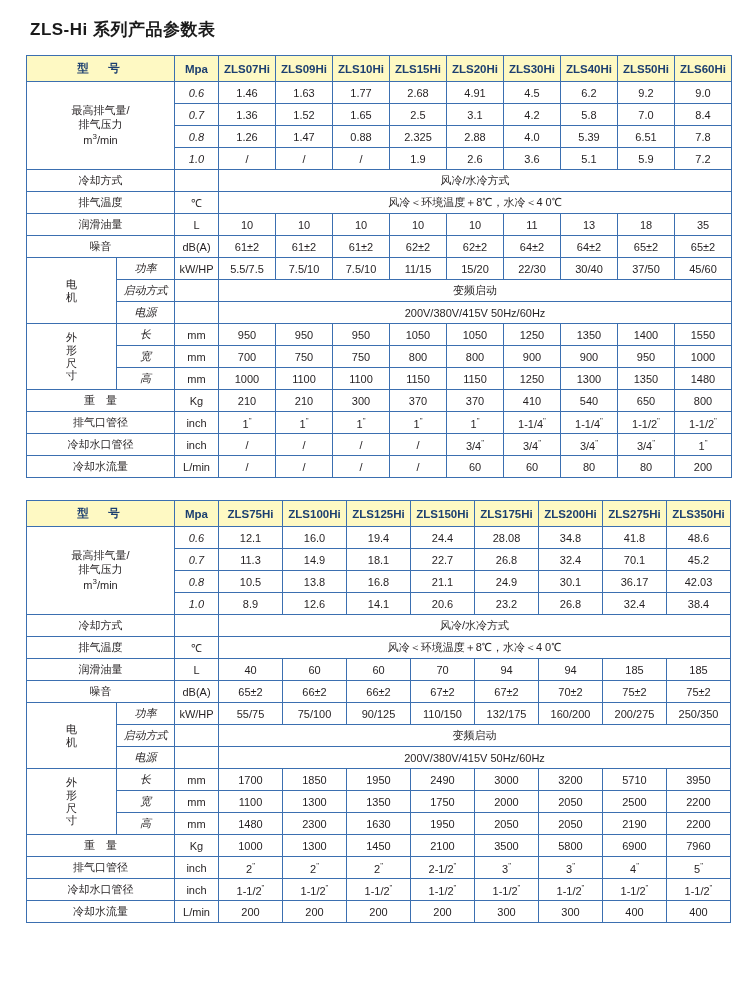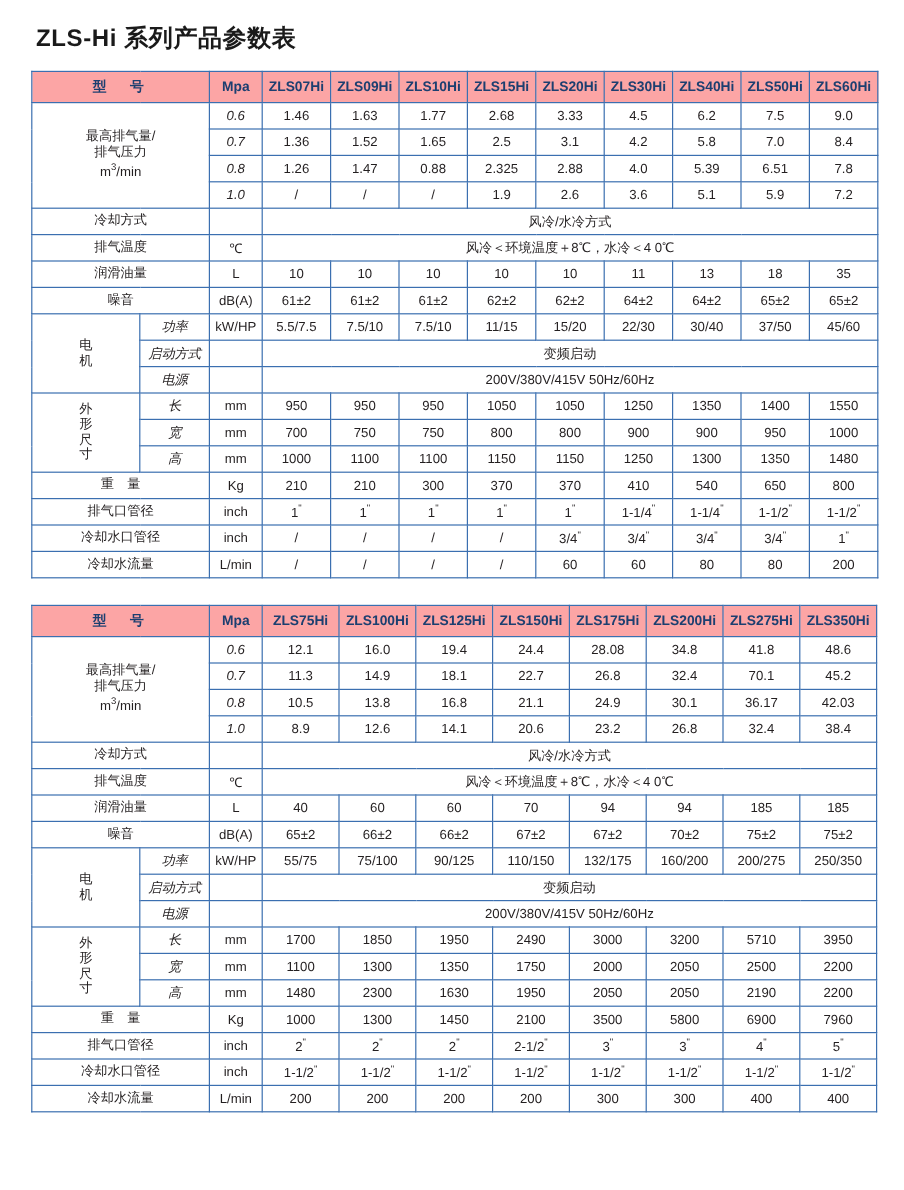--- a/index.html
+++ b/index.html
@@ -15,21 +15,21 @@
     -webkit-font-smoothing: antialiased;
   }
   .page {
     position: relative;
     width: 753px;
     height: 992px;
     box-sizing: border-box;
     padding: 18px 26px 0 26px;
   }
   .doc-title {
-    font-size: 20px;
+    font-size: 17px;
     font-weight: bold;
     color: #1a1a1a;
     letter-spacing: 0.5px;
     margin: 0 0 14px 4px;
   }
   table.spec {
     border-collapse: collapse;
     width: 701px;
     table-layout: fixed;
     margin-bottom: 22px;
@@ -39,21 +39,21 @@
     font-size: 11px;
     text-align: center;
     vertical-align: middle;
     padding: 0;
     height: 21px;
     color: #231f20;
     font-weight: normal;
     background: #ffffff;
   }
   table.spec thead th {
-    background: #fca5a5;
+    background: #fef9c3;
     font-weight: bold;
     font-size: 11.5px;
     height: 25px;
     color: #1c3f70;
   }
   th.modelhdr {
     letter-spacing: 4px;
   }
   td.rowlabel {
     background: #eef5fc;
@@ -124,24 +124,24 @@
           </tr>
         </thead>
         <tbody>
           <tr>
             <td class="rowlabel" colspan="2" rowspan="4">最高排气量/<br>排气压力<br>m<span class="sup">3</span>/min</td>
             <td class="sub">0.6</td>
             <td>1.46</td>
             <td>1.63</td>
             <td>1.77</td>
             <td>2.68</td>
-            <td>3.33</td>
+            <td>4.91</td>
             <td>4.5</td>
             <td>6.2</td>
-            <td>7.5</td>
+            <td>9.2</td>
             <td>9.0</td>
           </tr>
           <tr>
             <td class="sub">0.7</td>
             <td>1.36</td>
             <td>1.52</td>
             <td>1.65</td>
             <td>2.5</td>
             <td>3.1</td>
             <td>4.2</td>

